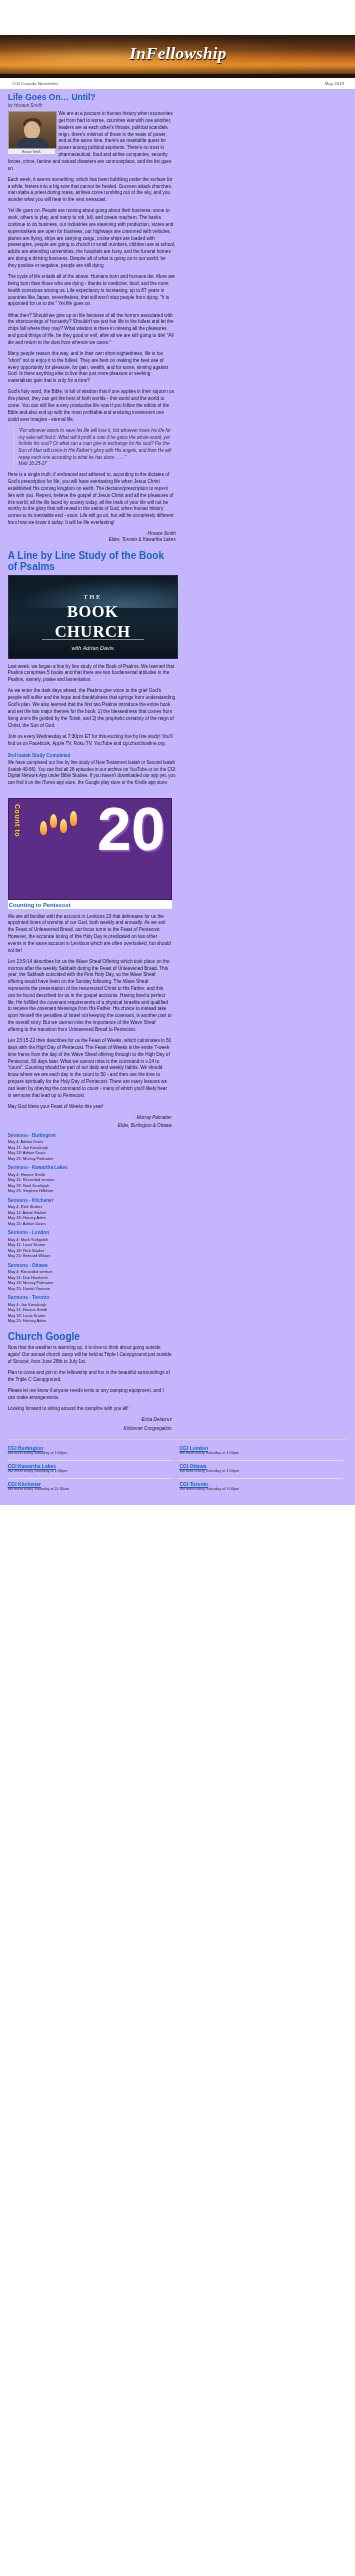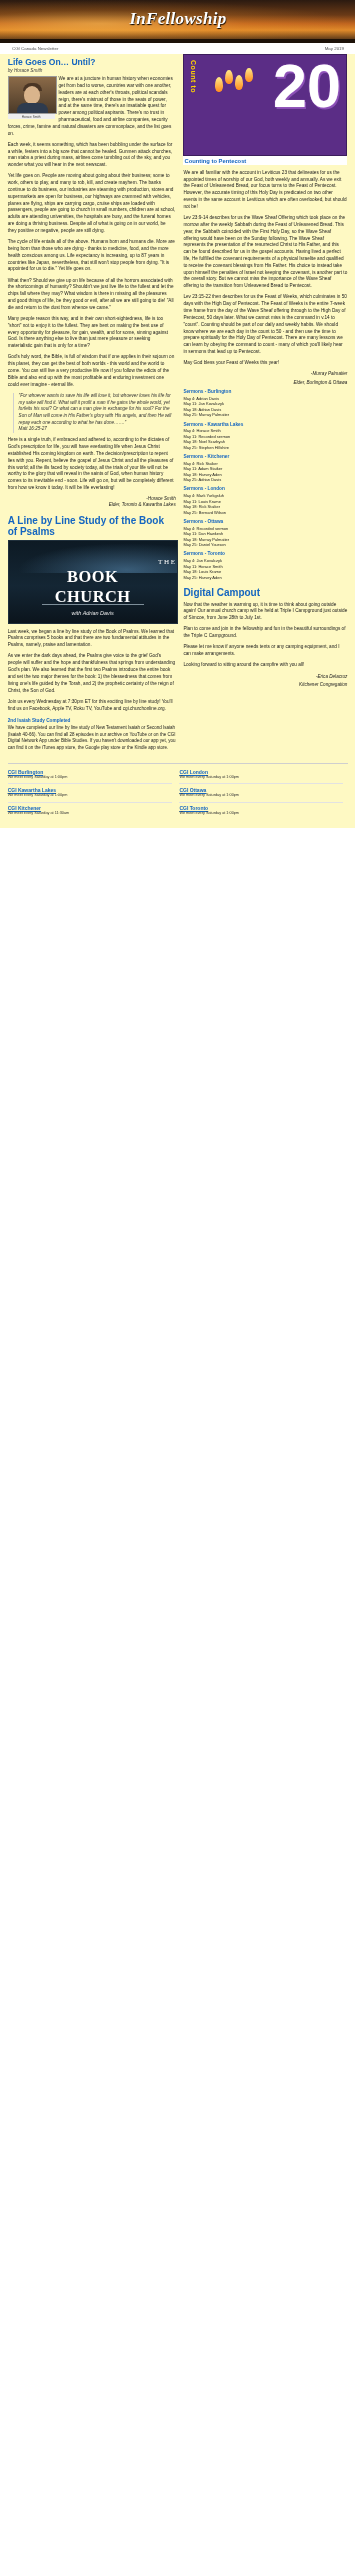--- a/index.html
+++ b/index.html
@@ -1,30 +1,30 @@
 <!DOCTYPE html>
 <html style="font-size:8.8px"><head>
 <meta charset="utf-8">
 <style>
   html,body{margin:0;padding:0;background:#ffffff;}
   body{width:356px;font-family:"Liberation Sans",sans-serif;color:#222;}
-  .page{width:356px;position:relative;background:#fef9c3;}
+  .page{width:356px;position:relative;background:#c4b5fd;margin-top:35px;}
 
   
   .masthead{height:43px;background:linear-gradient(180deg,#2b1a10 0%,#6a3a17 35%,#c0651f 55%,#e08a2a 70%,#2a1a12 100%);position:relative;overflow:hidden;}
   .masthead:before{content:"";position:absolute;left:0;top:0;right:0;bottom:0;
      background:radial-gradient(ellipse at 28% 55%, rgba(255,200,90,.55) 0%, rgba(255,160,40,.15) 40%, rgba(0,0,0,0) 70%);}
   .masthead .title{position:absolute;left:0;right:0;top:8.8px;text-align:center;font-family:"Liberation Serif",serif;
      font-style:italic;font-size:17px;color:#ffffff;letter-spacing:0.3px;text-shadow:0.5px 0.5px 1.1px #000;font-weight:bold;}
   .masthead .bar{position:absolute;left:0;right:0;bottom:0;height:3.8px;background:#1d1208;}
 
   .subbar{display:flex;justify-content:space-between;font-size:4.4px;color:#555;padding:2.7px 12px 3.8px 12px;background:#fff;}
 
   .content{padding:0 7.7px 0 7.7px;}
-  .cols{display:flex;gap:7.7px;align-items:flex-start;}
+  .cols{display:flex;gap:7.7px;align-items:flex-start;flex-direction:column;}
   .colL{width:168px;}
   .colR{width:164px;}
 
   h1.headline{font-family:"Liberation Sans",sans-serif;color:#1566c0;font-size:8.5px;margin:2.2px 0 1.1px 0;font-weight:bold;}
   .byline{font-size:4.7px;color:#444;font-style:italic;margin:0 0 3.3px 0;}
   p{font-size:4.7px;line-height:1.45;margin:0 0 4.4px 0;color:#1a1a1a;text-align:left;}
 
   .portrait{width:47px;float:left;margin:0 3.8px 1.6px 0;}
   .portrait .ph{width:47px;height:36px;background:linear-gradient(180deg,#8b6a48,#4b3a28);border:0.5px solid #999;position:relative;overflow:hidden;}
   .portrait .ph .face{position:absolute;left:15.4px;top:8.8px;width:16.4px;height:18.6px;border-radius:50% 50% 45% 45%;background:#d9b48c;}
@@ -47,21 +47,21 @@
   h2.sect{color:#1566c0;font-size:10px;font-weight:bold;margin:7.7px 0 3.3px 0;font-family:Liberation Sans, sans-serif;}
 
   .sermon-head{font-size:4.7px;font-weight:bold;color:#1566c0;margin:4.4px 0 1.6px 0;}
   .sermon-list{list-style:none;margin:0 0 3.3px 0;padding:0;}
   .sermon-list li{font-size:4px;color:#222;margin:0 0 0.5px 0;}
   .rightnote{font-size:4.6px;font-style:italic;text-align:right;color:#222;margin:3.3px 0 1.1px 0;}
 
   
   .poster{width:100%;height:82px;background:linear-gradient(180deg,#0d1a24 0%,#142634 55%,#0b141c 100%);position:relative;border:0.5px solid #20303c;margin:3.3px 0 4.4px 0;overflow:hidden;}
   .poster .sky{position:absolute;left:0;right:0;top:0;height:32px;background:radial-gradient(ellipse at 70% 90%, rgba(90,140,180,.55), rgba(10,20,30,0) 65%);}
-  .poster .t1{position:absolute;left:0;right:0;top:16.4px;text-align:right;color:#fff;font-family:"Liberation Serif",serif;font-size:7.1px;letter-spacing:1.6px;}
+  .poster .t1{position:absolute;left:0;right:0;top:16.4px;text-align:center;color:#fff;font-family:"Liberation Serif",serif;font-size:7.1px;letter-spacing:1.6px;}
   .poster .t2{position:absolute;left:0;right:0;top:26px;text-align:center;color:#fff;font-family:"Liberation Serif",serif;font-weight:bold;font-size:16.4px;letter-spacing:0.5px;}
   .poster .t3{position:absolute;left:0;right:0;top:46px;text-align:center;color:#fff;font-family:"Liberation Serif",serif;font-weight:bold;font-size:16.4px;letter-spacing:0.5px;}
   .poster .t4{position:absolute;left:0;right:0;bottom:7.7px;text-align:center;color:#e8e8e8;font-size:5.5px;font-style:italic;}
   .poster .rule{position:absolute;left:33px;right:33px;bottom:18.6px;height:0.5px;background:#7d8e99;}
 
   
   .campout{width:100%;height:59px;background:linear-gradient(180deg,#f6d488 0%,#e8a33c 60%,#b26a1d 100%);border:0.5px solid #a9711f;position:relative;overflow:hidden;margin:2.2px 0 4.4px 0;}
   .campout .sun{position:absolute;right:10px;top:5.5px;width:18.6px;height:18.6px;border-radius:50%;background:#ffe9a3;box-shadow:0 0 8.8px #ffd066;}
   .campout .tree{position:absolute;bottom:8.8px;width:0;height:0;border-left:7.7px solid transparent;border-right:7.7px solid transparent;border-bottom:22px solid #2f5a2a;}
   .campout .word{position:absolute;left:0;right:0;top:22px;text-align:center;color:#3a2a12;font-family:"Liberation Serif",serif;font-weight:bold;font-size:12px;letter-spacing:1.1px;text-shadow:0.5px 0.5px 0 #f7e2ae;}
@@ -207,21 +207,21 @@
 
           <div class="sermon-head">Sermons - Toronto</div>
           <ul class="sermon-list">
             <li>May  4:  Jan Kovalczyk</li>
             <li>May 11: Horace Smith</li>
             <li>May 18: Louis Krame</li>
             <li>May 25: Harvey Aden</li>
           </ul>
         </div>
 
-        <h2 class="sect">Digital Campout</h2>
+        <h2 class="sect">Church Google</h2>
 
         <p>Now that the weather is warming up, it is time to think about going outside again! Our annual church camp will be held at Triple I Campground just outside of Simcoe, from June 28th to July 1st.</p>
         <p>Plan to come and join in the fellowship and fun in the beautiful surroundings of the Triple C Campground.</p>
         <p>Please let me know if anyone needs tents or any camping equipment, and I can make arrangements.</p>
         <p>Looking forward to sitting around the campfire with you all!</p>
         <div class="rightnote">-Erica Delacruz</div>
         <div class="rightnote">Kitchener Congregation</div>
       </div>
     </div>
 

